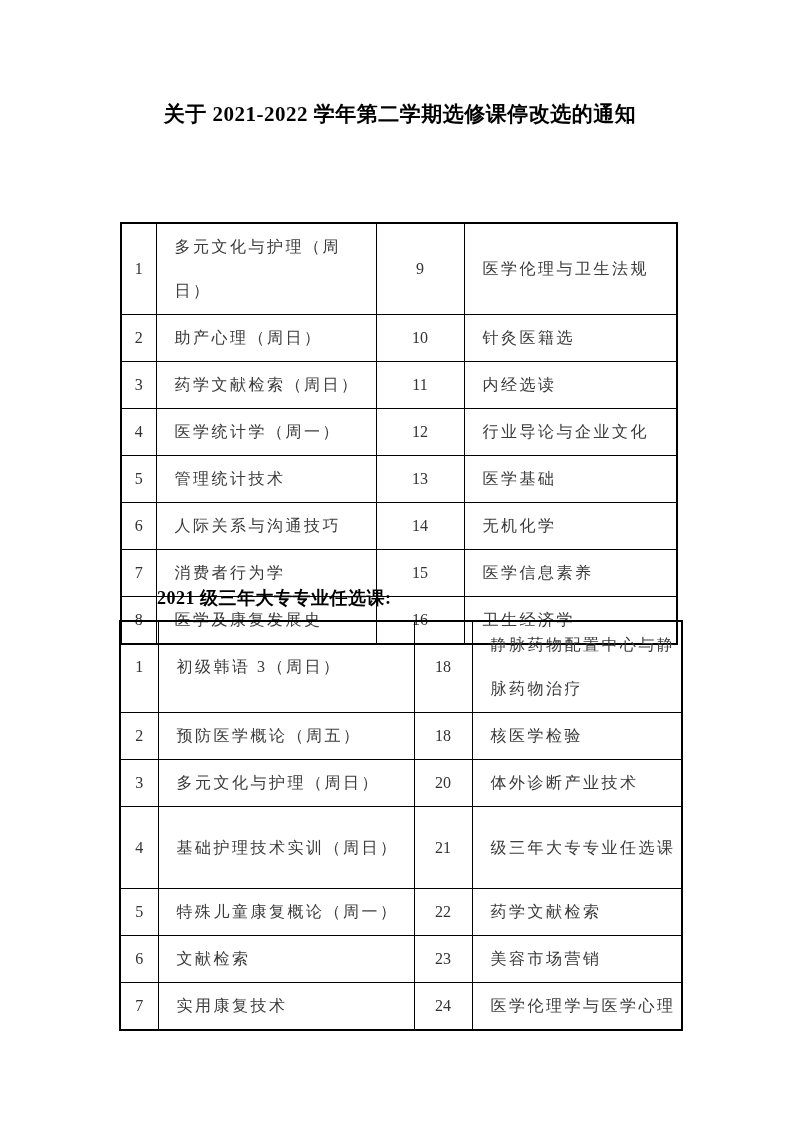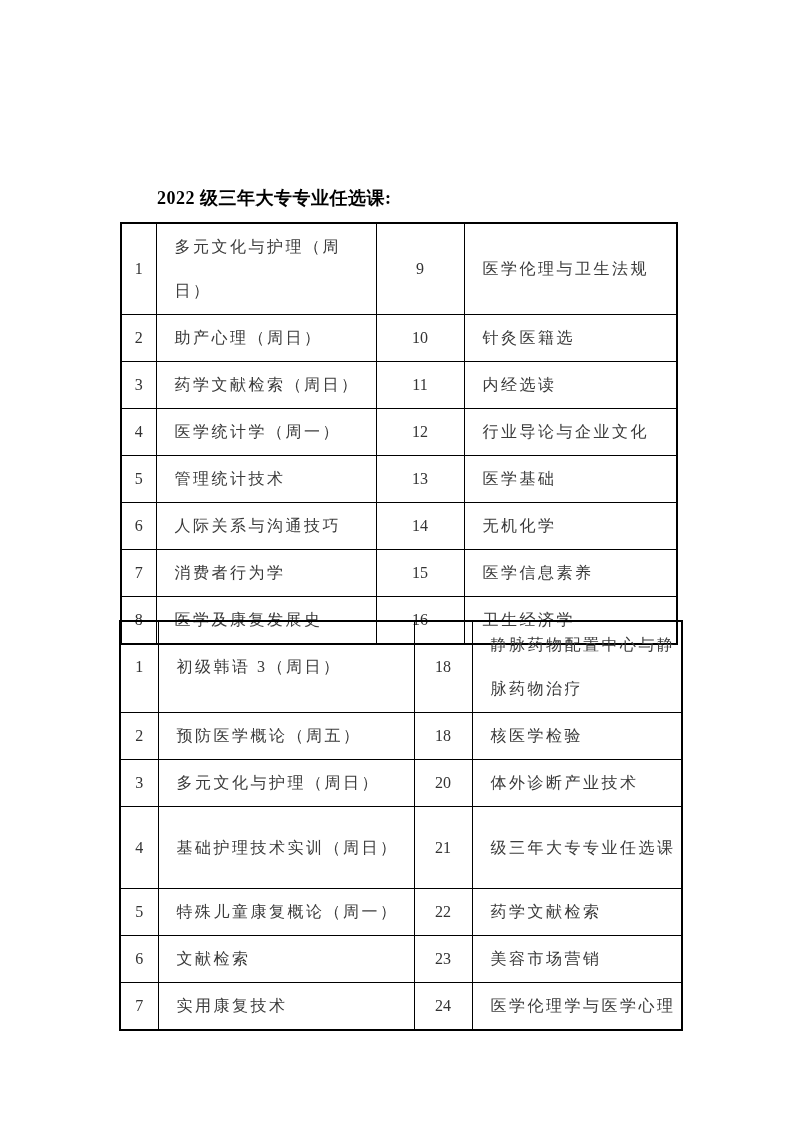--- a/index.html
+++ b/index.html
@@ -73,22 +73,22 @@
   #table-2021 tr:nth-child(4) { height: 82px; }
   #table-2021 tr:nth-child(5) { height: 40px; }
   #table-2021 tr:nth-child(6) { height: 44px; }
   #table-2021 tr:nth-child(7) { height: 38px; }
 </style>
 </head>
 <body>
 
 <div class="page">
 
-
-  <h2 class="sec-heading first">2022 级三年大专专业任选课:</h2>
+  <h1 class="doc-title">关于 2021-2022 学年第二学期选修课停改选的通知</h1>
+
 
   <table class="course-table" id="table-2022">
     <colgroup>
       <col style="width:35px">
         <col style="width:220px">
         <col style="width:88px">
         <col style="width:213px">
     </colgroup>
     <tbody>
       <tr>
@@ -135,20 +135,21 @@
       </tr>
       <tr>
         <td class="num">8</td>
         <td class="course">医学及康复发展史</td>
         <td class="num">16</td>
         <td class="course">卫生经济学</td>
       </tr>
     </tbody>
   </table>
 
+  <h2 class="sec-heading second">2021 级三年大专专业任选课:</h2>
 
   <table class="course-table" id="table-2021">
     <colgroup>
       <col style="width:38px">
         <col style="width:256px">
         <col style="width:58px">
         <col style="width:210px">
     </colgroup>
     <tbody>
       <tr>

